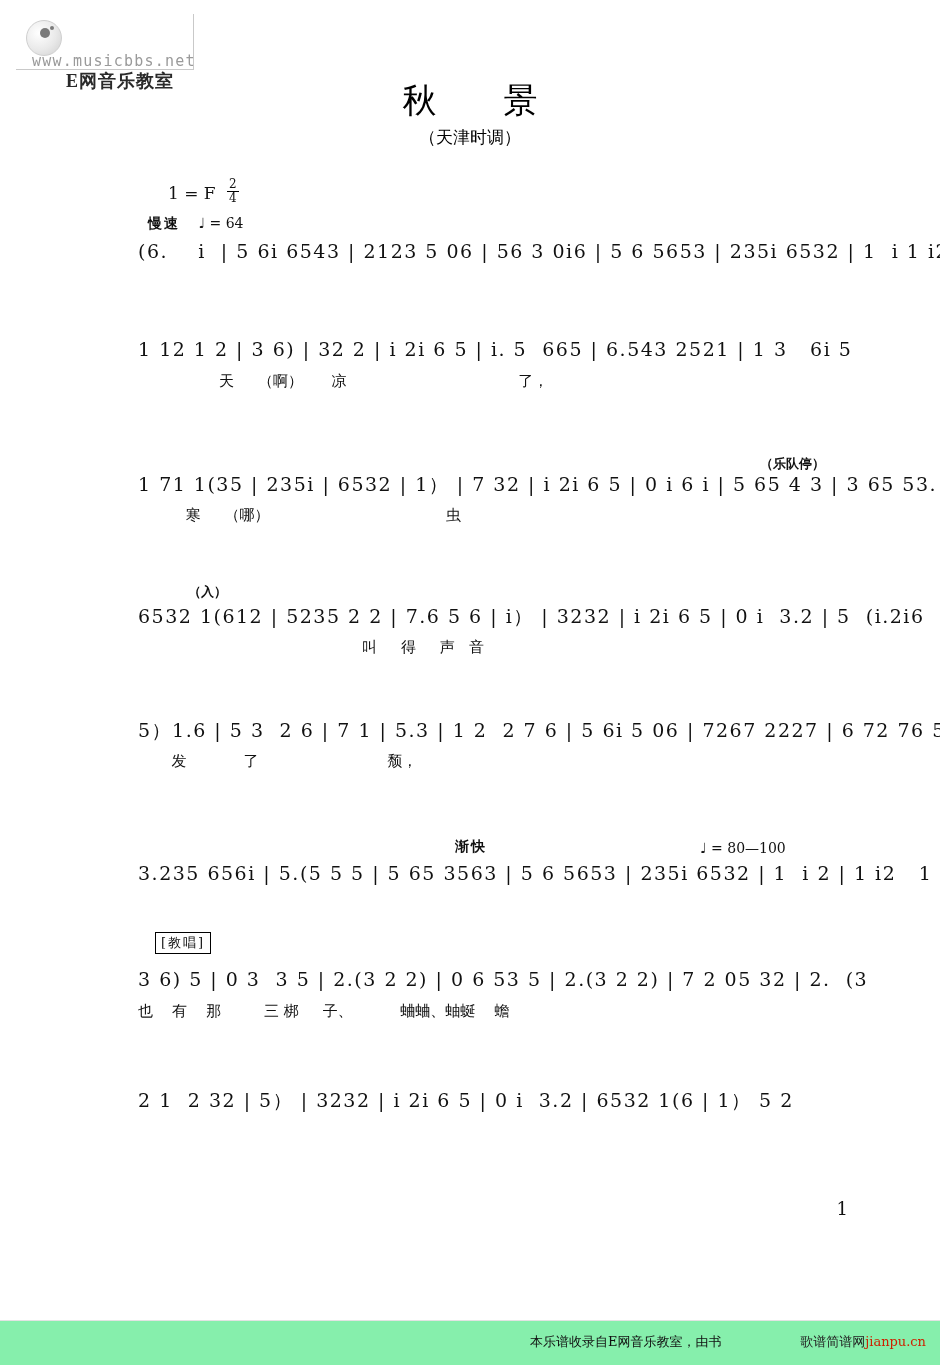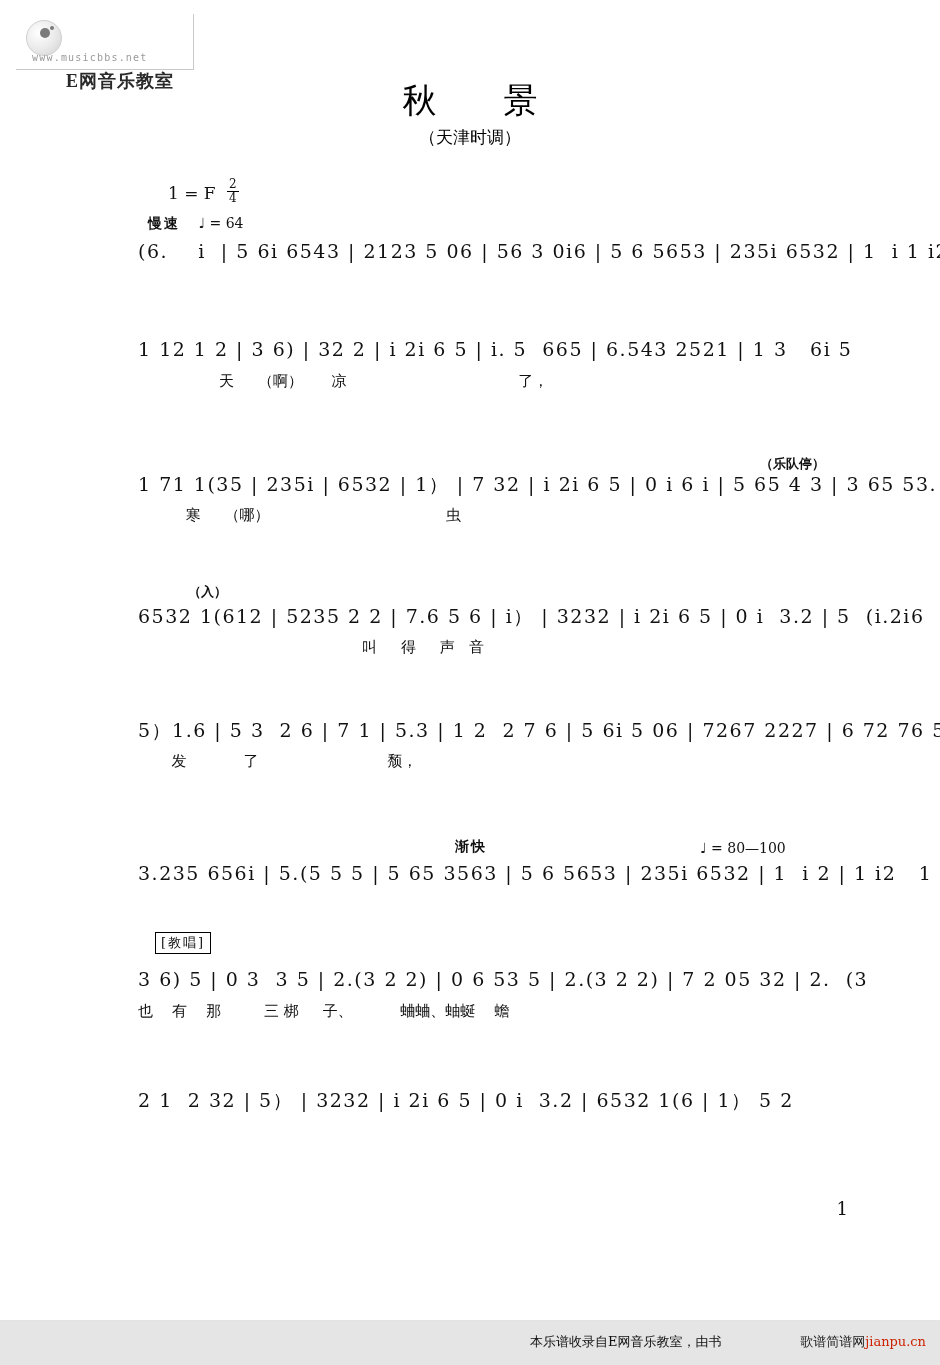--- a/index.html
+++ b/index.html
@@ -56,21 +56,21 @@
     font-size: 18px;
     font-weight: bold;
     color: #2a2a2a;
     letter-spacing: 1px;
     margin-top: 47px;
   }
   .logo-url {
     position: absolute;
     left: 16px;
     top: 38px;
-    font-size: 10px;
+    font-size: 15px;
     letter-spacing: 1.2px;
     color: #9a9a9a;
     font-family: "DejaVu Sans Mono", monospace;
   }
 
   
   .title {
     position: absolute;
     top: 78px;
     left: 0;
@@ -192,21 +192,21 @@
     font-family: "DejaVu Serif", serif;
   }
 
   
   .footer {
     position: absolute;
     left: 0;
     top: 1320px;
     width: 940px;
     height: 45px;
-    background: #e5e5e5;
+    background: #86efac;
     border-top: 1px solid #e3e3e3;
   }
   .footer-text {
     position: absolute;
     left: 530px;
     top: 12px;
     font-size: 13px;
     font-family: "DejaVu Serif", serif;
     color: #111;
   }

